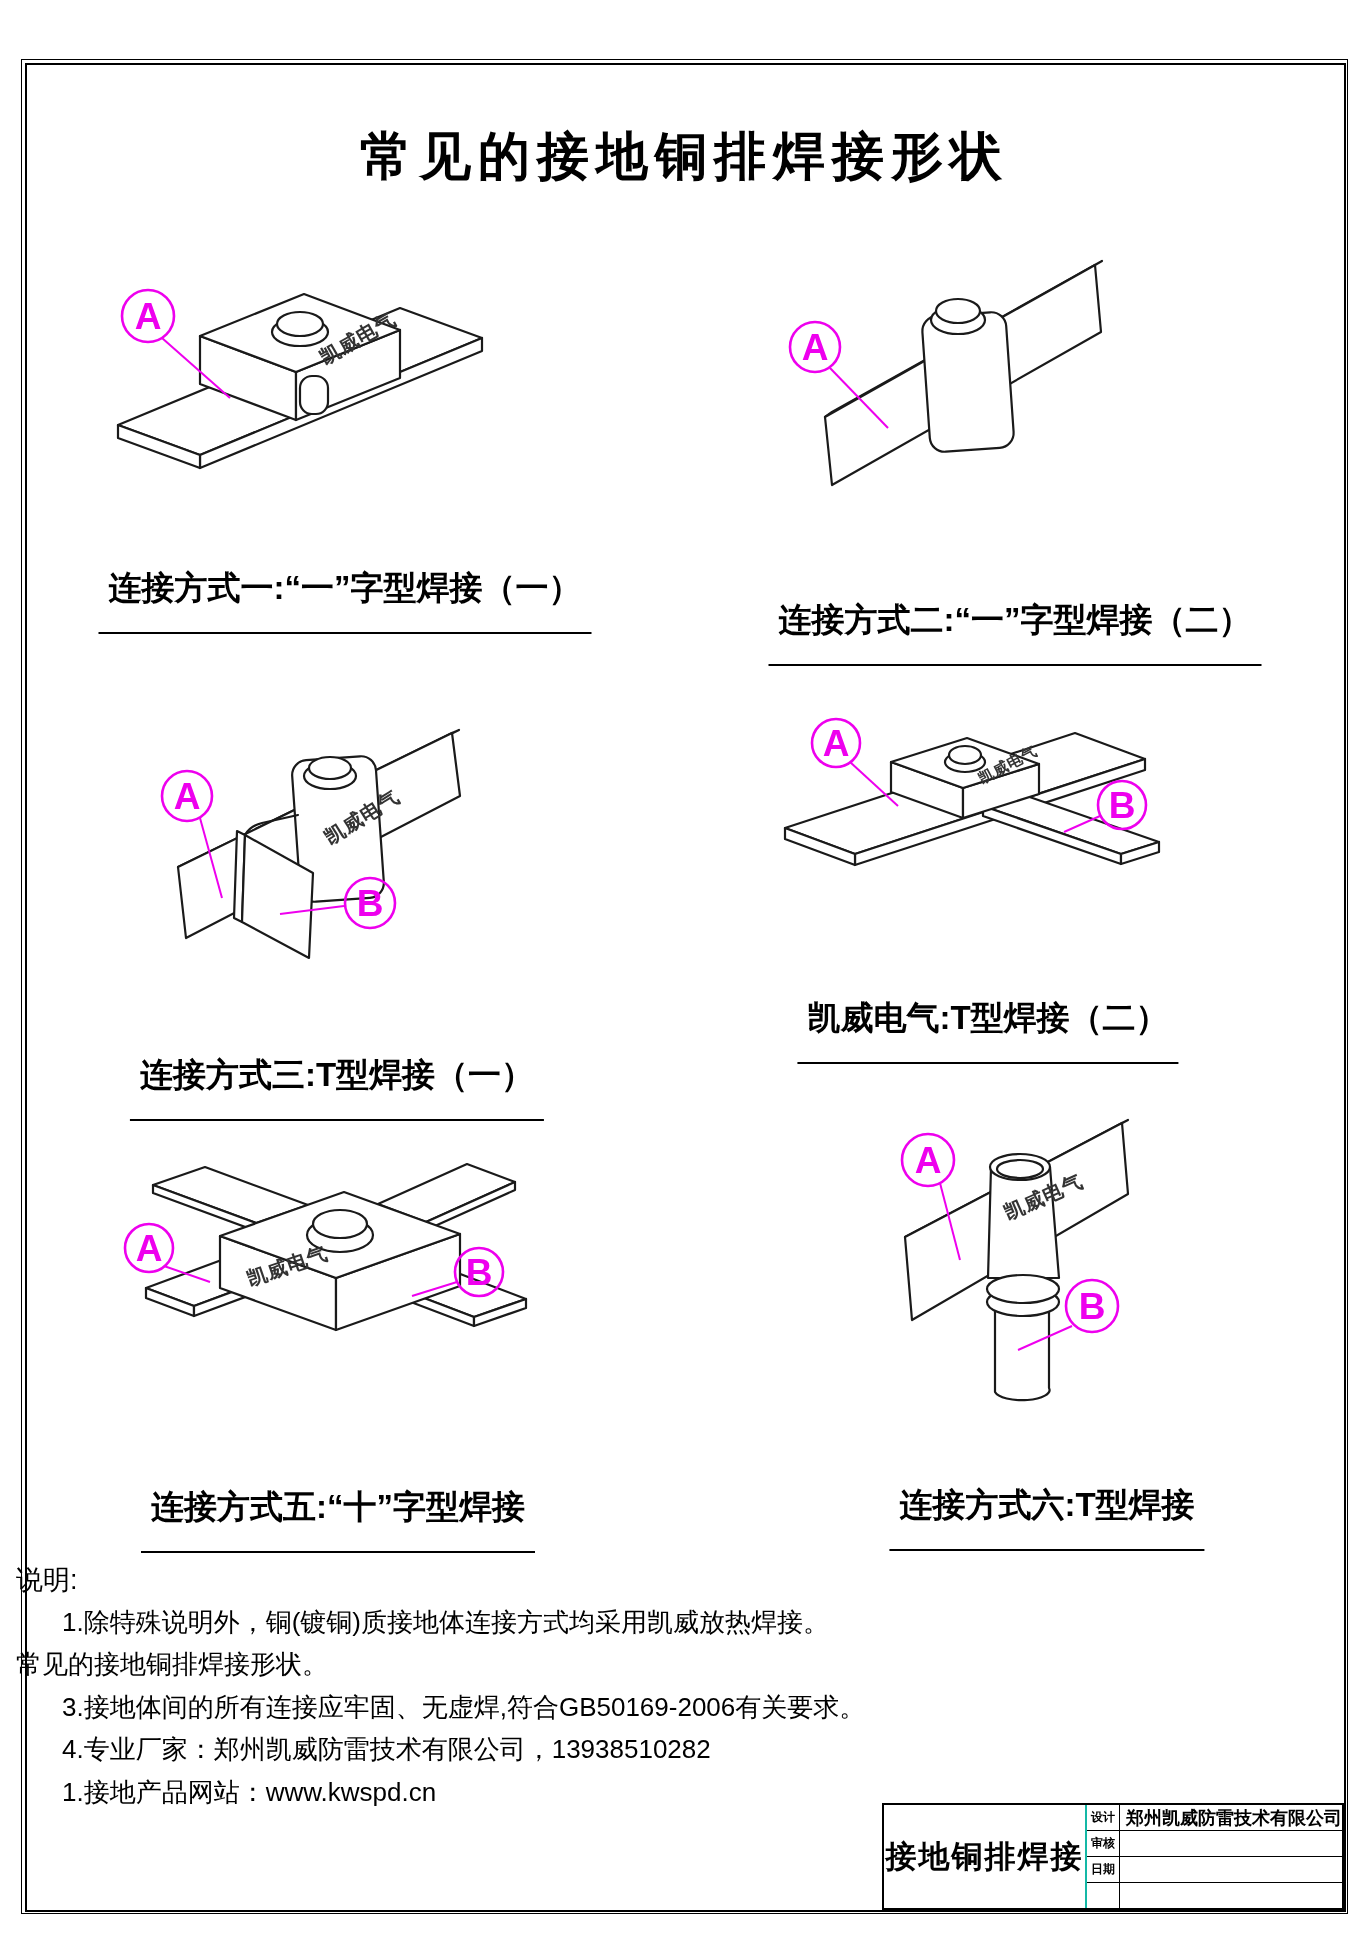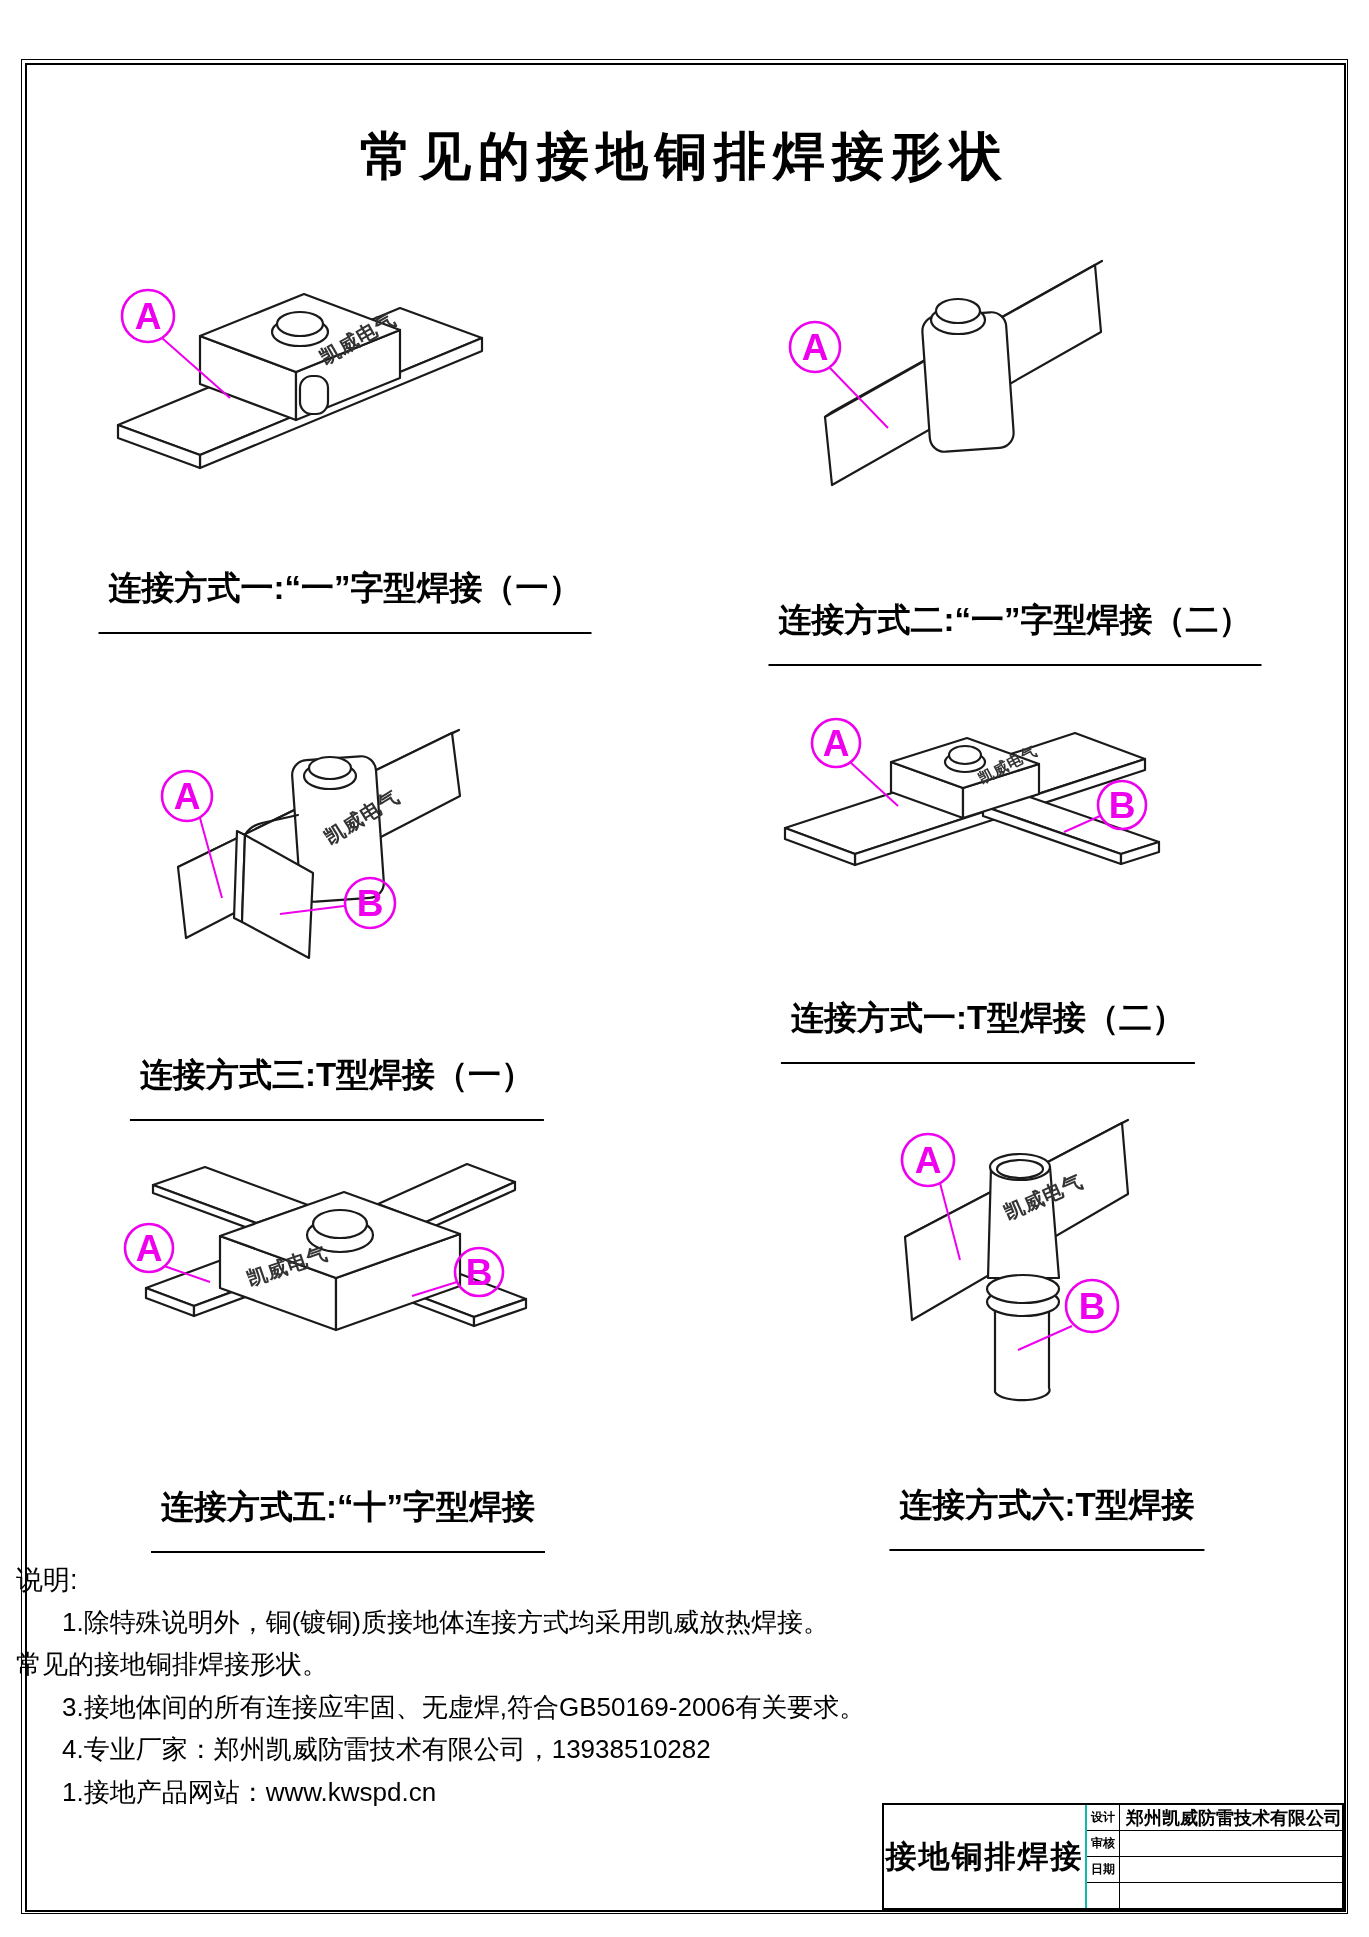--- a/index.html
+++ b/index.html
@@ -118,21 +118,21 @@
     <ellipse class="sk" cx="195" cy="55" rx="16" ry="9"></ellipse>
     <text class="brand" x="212" y="84" transform="rotate(-28 212 84)" style="font-size:15px">凯威电气</text>
     <circle class="mgc" cx="66" cy="43" r="24"></circle>
     <text class="mgt" x="66" y="56">A</text>
     <line class="mgl" x1="80" y1="62" x2="128" y2="106"></line>
     <circle class="mgc" cx="352" cy="105" r="24"></circle>
     <text class="mgt" x="352" y="118">B</text>
     <line class="mgl" x1="330" y1="116" x2="294" y2="132"></line>
   </svg>
 </div>
-<div class="caption" style="left:988px;top:996px;">连接方式一:T型焊接（二）</div>
+<div class="caption" style="left:988px;top:996px;">凯威电气:T型焊接（二）</div>
 
 <div class="fig" style="left:100px;top:1140px;">
   <svg width="440" height="300" viewBox="0 0 440 300">
     <polygon class="sk" points="156,83 53,45 105,27 208,65"></polygon>
     <polygon class="sk" points="53,45 156,83 156,91 53,53"></polygon>
     <polygon class="sk" points="278,64 367,24 415,42 326,82"></polygon>
     <polygon class="sk" points="326,82 415,42 415,50 326,90"></polygon>
     <polygon class="sk" points="154,108 46,148 94,166 202,126"></polygon>
     <polygon class="sk" points="46,148 94,166 94,176 46,158"></polygon>
     <polygon class="sk" points="94,166 202,126 202,136 94,176"></polygon>
@@ -146,21 +146,21 @@
     <ellipse class="sk" cx="240" cy="84" rx="27" ry="14"></ellipse>
     <text class="brand" x="150" y="146" transform="rotate(-19 150 146)">凯威电气</text>
     <circle class="mgc" cx="49" cy="108" r="24"></circle>
     <text class="mgt" x="49" y="121">A</text>
     <line class="mgl" x1="64" y1="126" x2="110" y2="142"></line>
     <circle class="mgc" cx="379" cy="132" r="24"></circle>
     <text class="mgt" x="379" y="145">B</text>
     <line class="mgl" x1="357" y1="142" x2="312" y2="156"></line>
   </svg>
 </div>
-<div class="caption" style="left:348px;top:1485px;">连接方式五:“十”字型焊接</div>
+<div class="caption" style="left:338px;top:1485px;">连接方式五:“十”字型焊接</div>
 
 <div class="fig" style="left:880px;top:1120px;">
   <svg width="330" height="330" viewBox="0 0 330 330">
     <polygon class="sk" points="25,117 242,3 248,0 31,114"></polygon>
     <polygon class="sk" points="25,117 242,3 248,74 32,200"></polygon>
     <path class="sk" d="M115,190 L115,272 A27,10 0 0 0 169,268 L169,187 Z"></path>
     <polygon class="sk" points="108,158 111,47 170,47 179,158"></polygon>
     <ellipse class="sk" cx="143" cy="182" rx="36" ry="14"></ellipse>
     <ellipse class="sk" cx="143" cy="169" rx="36" ry="14"></ellipse>
     <ellipse class="sk" cx="140" cy="47" rx="30" ry="13"></ellipse>

